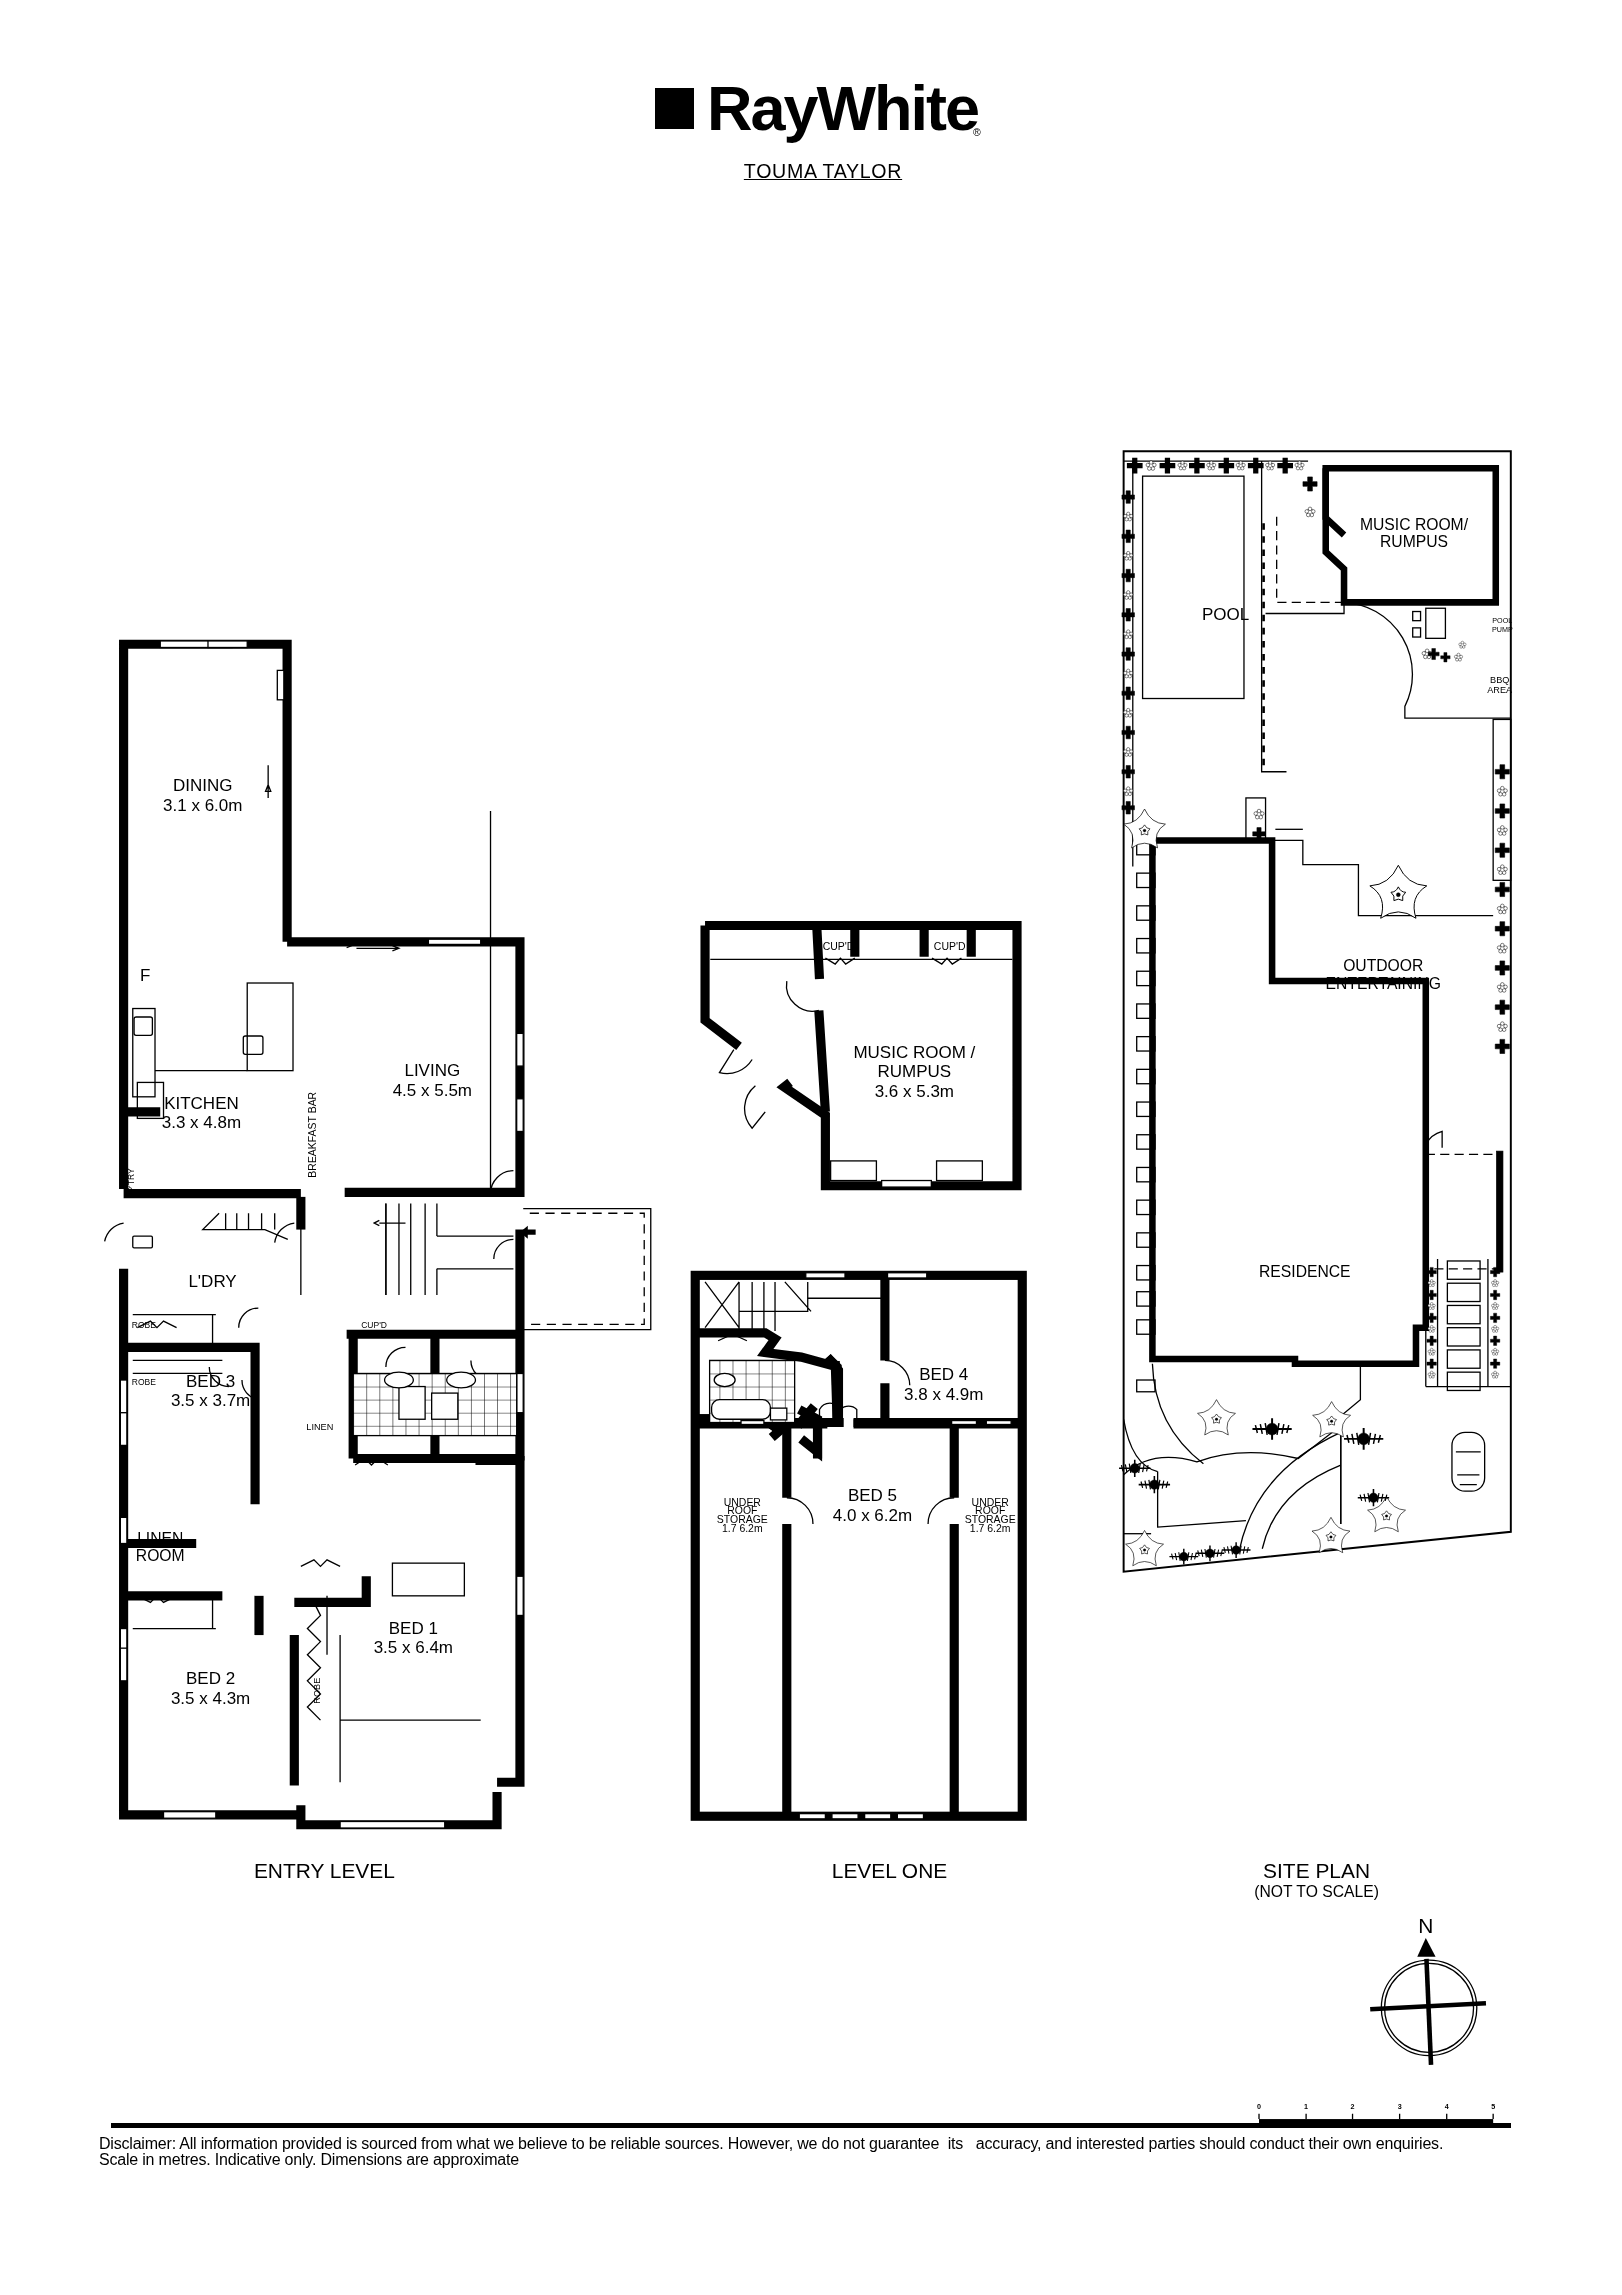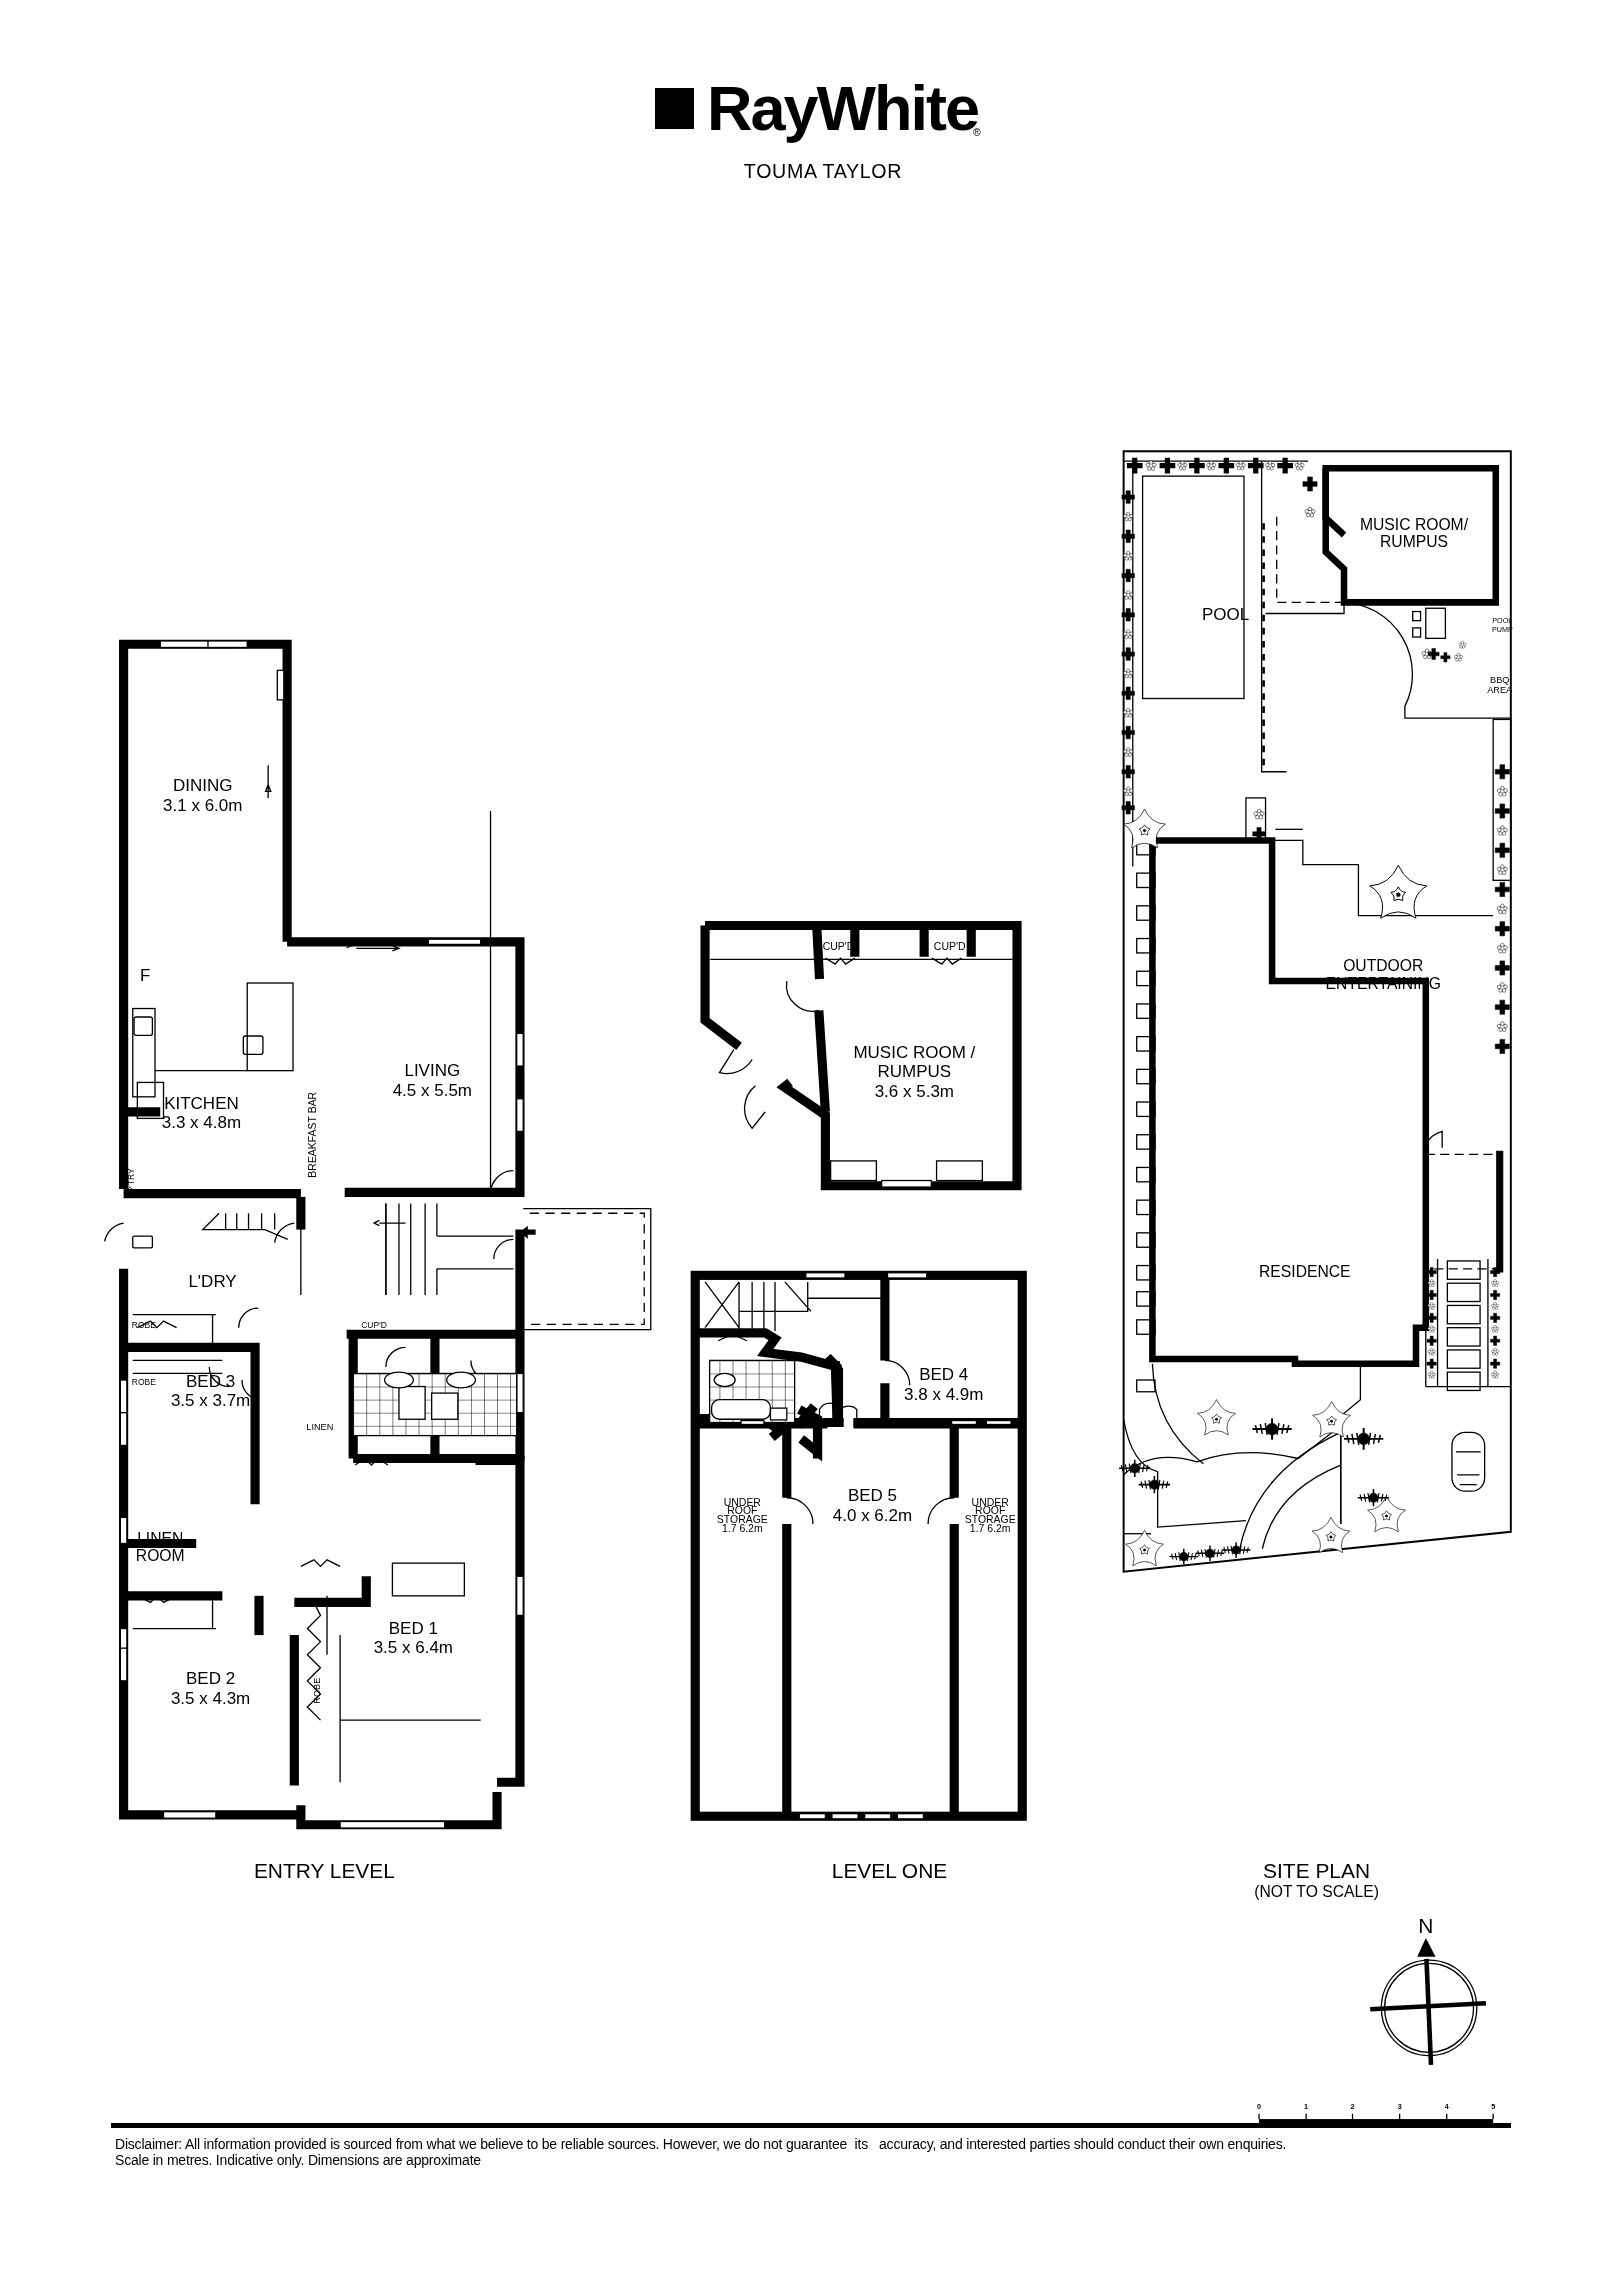--- a/index.html
+++ b/index.html
@@ -2,24 +2,24 @@
 <html style="font-size:10.5px"><head>
 <meta charset="utf-8">
 <style>
   html, body { margin:0; padding:0; background:#ffffff; }
   body { width:1622px; height:2295px; position:relative; overflow:hidden;
          font-family:"Liberation Sans", sans-serif; color:#000; }
   .abs { position:absolute; }
   #logo-mark { left:655px; top:88px; width:38px; width:39px; height:41px; background:#000; }
   #logo-word { left:707px; top:77px; font-size:63px; font-weight:bold; letter-spacing:-2px; line-height:1; }
   #logo-reg { left:973px; top:126px; font-size:10.5px; }
-  #office { left:725px; top:160px; width:196px; text-align:center; font-size:19.6px; letter-spacing:0.7px; }
+  #office { left:725px; top:160px; width:196px; text-align:center; font-size:19.6px; letter-spacing:0.7px;text-decoration:underline; }
   svg#plan { position:absolute; left:0; top:0; }
   .lbl { font-family:"Liberation Sans", sans-serif; fill:#000; }
-  #disclaimer { left:115px; top:2136px; font-size:14px; line-height:16.4px; white-space:pre; letter-spacing:-0.2px; }
+  #disclaimer { left:99px; top:2136px; font-size:16px; line-height:16.4px; white-space:pre; letter-spacing:-0.2px; }
   #rule { left:111px; top:2123px; width:1400px; height:4.6px; background:#000; }
 </style>
 </head>
 <body>
 
 <div id="logo-mark" class="abs"></div>
 <div id="logo-word" class="abs">RayWhite</div>
 <div id="logo-reg" class="abs">®</div>
 <div id="office" class="abs">TOUMA TAYLOR</div>
 

